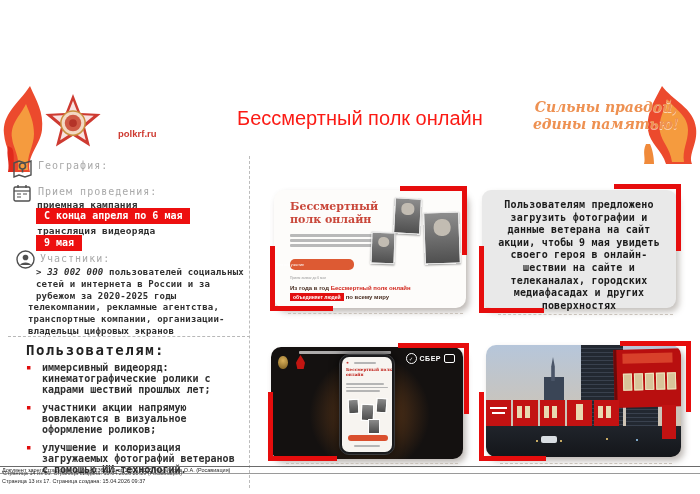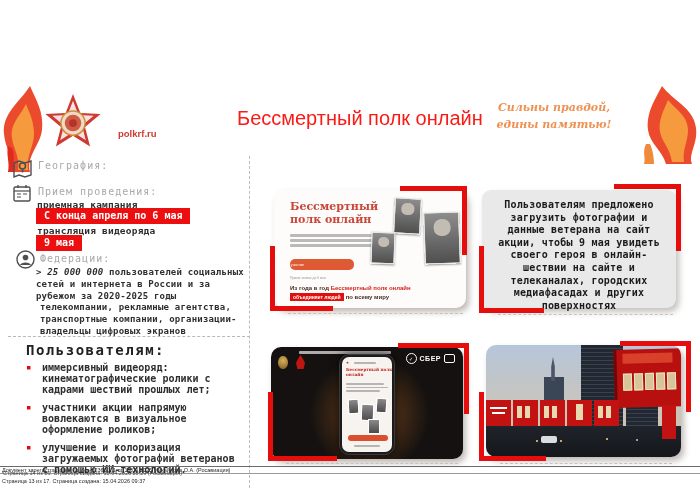--- a/index.html
+++ b/index.html
@@ -7,23 +7,23 @@
          font-family:"DejaVu Sans Mono",monospace;}
   .abs{position:absolute;}
 
   
   .slide-title{left:237px;top:107px;font-family:"Liberation Sans",sans-serif;
     font-size:20px;color:#fb1b15;white-space:nowrap;}
   .logo-text{left:104px;top:100px;color:#ce3a31;font-family:"Liberation Sans",sans-serif;
     font-weight:bold;font-size:13px;line-height:13px;letter-spacing:-0.3px;white-space:nowrap;}
   .logo-url{left:118px;top:128px;color:#ce3a31;font-family:"Liberation Sans",sans-serif;
     font-weight:bold;font-size:9.5px;}
-  .tagline{left:476px;top:99px;width:156px;text-align:center;color:#ee9152;
+  .tagline{left:528px;top:99px;width:156px;text-align:center;color:#ee9152;
     font-family:"DejaVu Serif",serif;font-style:italic;font-weight:bold;
-    font-size:11px;line-height:17px;text-shadow:0 1px 0 rgba(255,255,255,.6);}
+    font-size:14px;line-height:17px;text-shadow:0 1px 0 rgba(255,255,255,.6);}
 
   
   .sec-label{color:#a9a9a9;font-size:10px;letter-spacing:1px;white-space:nowrap;}
   .sec-value{color:#2f2f2f;font-weight:bold;font-size:9.5px;letter-spacing:.2px;white-space:nowrap;}
   .badge{display:inline-block;background:#ed0f0f;color:#fff;font-weight:bold;
     font-size:10px;padding:2px 8px 3px;white-space:nowrap;}
   .para{color:#2f2f2f;font-weight:bold;font-size:9px;line-height:12px;letter-spacing:.2px;}
   .innov-title{color:#222;font-weight:bold;font-size:14px;letter-spacing:1.5px;}
   .bullet-row{display:flex;margin-bottom:7px;}
   .bullet-marker{width:16px;color:#e00c0c;font-size:9px;line-height:11px;flex:none;}
@@ -164,25 +164,25 @@
   <div class="abs sec-value" style="left:37px;top:199px">приемная кампания</div>
   <div class="abs badge" style="left:36px;top:208px">С конца апреля по 6 мая</div>
   <div class="abs sec-value" style="left:37px;top:225px">трансляция видеоряда</div>
   <div class="abs badge" style="left:36px;top:235px">9 мая</div>
 
   <svg class="abs" style="left:16px;top:250px" width="19" height="19" viewBox="0 0 19 19">
     <circle cx="9.5" cy="9.5" r="8.5" fill="none" stroke="#4f4f4f" stroke-width="1.4"></circle>
     <circle cx="9.5" cy="7.5" r="2.8" fill="#4f4f4f"></circle>
     <path d="M4 15 C5 11.5 14 11.5 15 15" fill="#4f4f4f"></path>
   </svg>
-  <div class="abs sec-label" style="left:40px;top:253px">Федерации:</div>
+  <div class="abs sec-label" style="left:40px;top:253px">Участники:</div>
   <div class="abs para" style="left:36px;top:266px;width:208px">
-    <span>&gt; </span><span style="font-style:italic">25 000 000</span><span> пользователей социальных сетей и интернета в России и за рубежом за 2020-2025 годы</span>
-  </div>
-  <div class="abs para" style="left:40px;top:301px;width:208px">телекомпании, рекламные агентства, транспортные компании, организации-владельцы цифровых экранов</div>
+    <span>&gt; </span><span style="font-style:italic">33 002 000</span><span> пользователей социальных сетей и интернета в России и за рубежом за 2020-2025 годы</span>
+  </div>
+  <div class="abs para" style="left:28px;top:301px;width:208px">телекомпании, рекламные агентства, транспортные компании, организации-владельцы цифровых экранов</div>
 
   <div class="abs dash-h" style="left:8px;top:336px;width:242px"></div>
   <div class="abs innov-title" style="left:26px;top:342px">Пользователям:</div>
   <div class="abs" style="left:26px;top:362px">
     <div class="bullet-row">
       <span class="bullet-marker">▪</span>
       <span class="bullet-text">иммерсивный видеоряд: кинематографические ролики с кадрами шествий прошлых лет;</span>
     </div>
     <div class="bullet-row">
       <span class="bullet-marker">▪</span>

